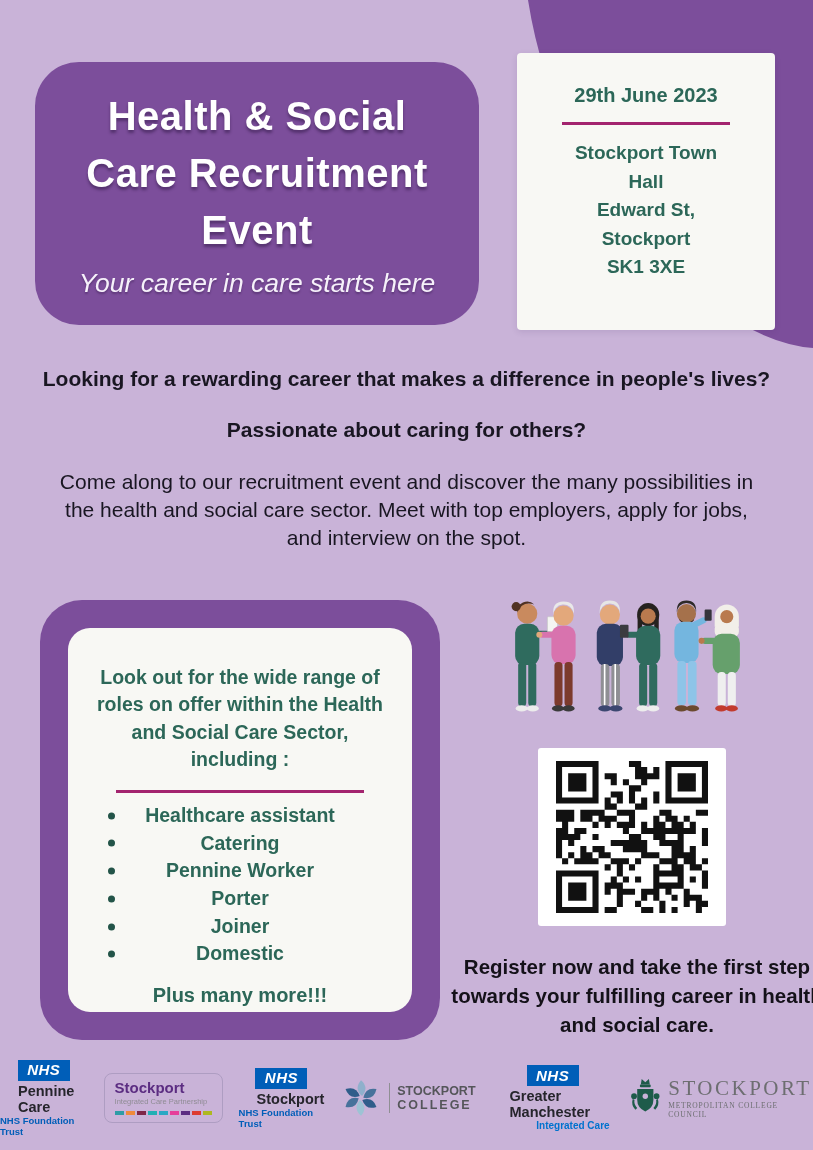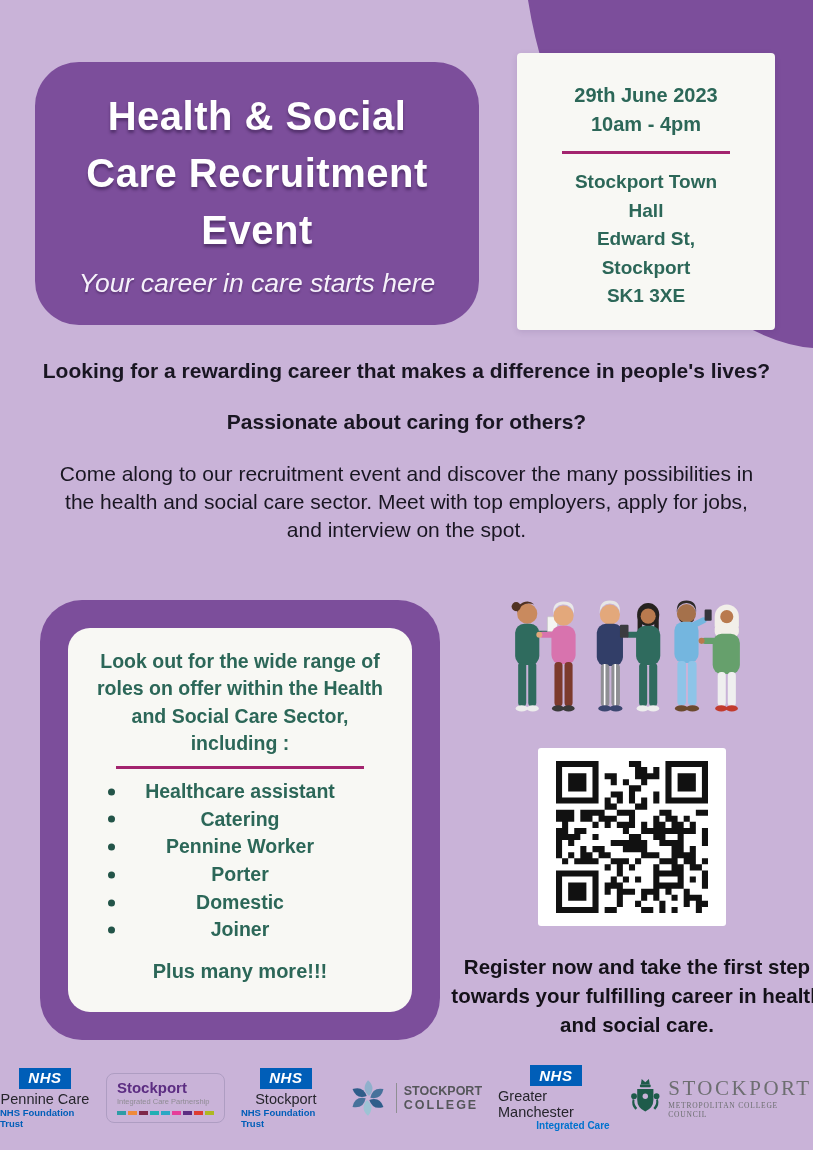--- a/index.html
+++ b/index.html
@@ -13,45 +13,45 @@
   .title-card .subtitle{margin:10px 0 0;color:#f6f1fa;font-size:26.5px;font-style:italic;font-weight:500;text-shadow:0 2px 2px rgba(35,15,55,.35);}
 
   
   .event-card{position:absolute;left:517px;top:53px;width:258px;height:277px;background:#F8F8F4;border-radius:4px;box-sizing:border-box;padding-top:28px;text-align:center;box-shadow:0 2px 6px rgba(60,30,90,.12);}
   .event-card .when{color:#2C6758;font-size:20px;font-weight:800;line-height:1.45;}
   .event-card hr{width:168px;border:none;border-top:3px solid #A3246E;margin:12px auto 14px;}
   .event-card .venue{width:176px;margin:0 auto;color:#2C6758;font-size:19px;font-weight:600;line-height:1.5;}
 
   
   .intro{position:absolute;top:357px;left:0;right:0;text-align:center;color:#191622;}
-  .intro .q{width:750px;margin:0 auto 23px;font-size:21px;font-weight:800;line-height:1.35;}
+  .intro .q{width:750px;margin:8px auto 23px;font-size:21px;font-weight:800;line-height:1.35;}
   .intro .body{width:700px;margin:0 auto;font-size:21px;font-weight:400;line-height:1.35;}
 
   
   .roles-outer{position:absolute;left:40px;top:600px;width:400px;height:440px;background:#7C4E9B;border-radius:42px;}
   .roles-inner{position:absolute;left:28px;top:28px;width:344px;height:384px;background:#F8F8F4;border-radius:22px;box-sizing:border-box;padding:20px 6px 0;text-align:center;}
-  .roles-inner h2{margin:0;color:#2C6758;font-size:19.5px;font-weight:800;line-height:1.41;}
+  .roles-inner h2{margin:16px;color:#2C6758;font-size:19.5px;font-weight:800;line-height:1.41;}
   .roles-inner h2 div{white-space:nowrap;}
   .roles-inner hr{width:248px;border:none;border-top:3px solid #A3246E;margin:8px auto 9px;}
   .roles-inner ul{list-style:none;margin:0;padding:0;}
   .roles-inner li{position:relative;color:#2C6758;font-size:19.5px;font-weight:600;line-height:1.42;}
   .roles-inner li .dot{position:absolute;left:34px;top:50%;transform:translateY(-50%);width:7px;height:7px;border-radius:50%;background:#235448;}
   .roles-inner .plus{margin:16px 0 0;color:#2C6758;font-size:20px;font-weight:800;}
 
   
   .people{position:absolute;left:497px;top:596px;}
   .qr-box{position:absolute;left:538px;top:748px;width:188px;height:178px;background:#fff;border-radius:3px;display:flex;align-items:center;justify-content:center;}
   .register{position:absolute;left:451px;top:952px;width:372px;margin:0;text-align:center;color:#141119;font-size:20.5px;font-weight:800;line-height:1.42;}
 
   
   .logos{position:absolute;left:0;top:1058px;width:813px;height:80px;display:flex;align-items:center;justify-content:center;gap:16px;}
   .logo{display:flex;flex-direction:column;align-items:center;}
   .nhs-box{width:52px;height:21px;background:#005EB8;border-radius:0;display:flex;align-items:center;justify-content:center;}
   .nhs-box span{color:#fff;font-size:15px;font-weight:800;font-style:italic;letter-spacing:.5px;padding-bottom:1px;}
-  .logo .org{margin-top:2px;color:#26252C;font-size:14.5px;font-weight:400;}
+  .logo .org{margin-top:2px;color:#26252C;font-size:14.5px;font-weight:700;padding-left:18px;}
   .logo .sub{color:#005EB8;font-size:9.5px;font-weight:700;}
   .logo-icp{border:1.5px solid #AE9DC2;border-radius:8px;padding:5px 10px 7px;display:flex;flex-direction:column;align-items:flex-start;}
   .logo-icp .t1{color:#5C2D82;font-size:15px;font-weight:800;}
   .logo-icp .t2{color:#8F8C94;font-size:7.5px;margin-top:1px;}
   .logo-icp .dashes{display:flex;gap:2px;margin-top:5px;}
   .logo-icp .dashes span{width:9px;height:3.5px;display:block;}
   .logo-college{flex-direction:row;gap:7px;align-items:center;}
   .logo-college .vr{width:1px;height:30px;background:#8f8f93;}
   .logo-college .txt{display:flex;flex-direction:column;align-items:flex-start;color:#55565A;font-weight:700;font-size:12.5px;line-height:1.15;}
   .logo-college .txt .c2{letter-spacing:2px;}
@@ -70,21 +70,20 @@
     <path d="M522 0 H813 V348 Q763 344 703 299 Q633 246 589 170 Q562 122 545 72 Q534 38 528 0 Z" fill="#7C4E9B"></path>
   </svg>
 
   <section class="title-card">
     <h1>Health &amp; Social Care Recruitment Event</h1>
     <p class="subtitle">Your career in care starts here</p>
   </section>
 
   <section class="event-card">
     <div class="when">29th June 2023</div>
-    <div class="when">10am - 4pm</div>
     <hr>
     <div class="venue">
       <div>Stockport Town Hall</div>
       <div>Edward St,</div>
       <div>Stockport</div>
       <div>SK1 3XE</div>
     </div>
   </section>
 
   <section class="intro">
@@ -100,22 +99,22 @@
         <div>roles on offer within the Health</div>
         <div>and Social Care Sector,</div>
         <div>including :</div>
       </h2>
       <hr>
       <ul>
         <li><span class="dot"></span><span>Healthcare assistant</span></li>
         <li><span class="dot"></span><span>Catering</span></li>
         <li><span class="dot"></span><span>Pennine Worker</span></li>
         <li><span class="dot"></span><span>Porter</span></li>
+        <li><span class="dot"></span><span>Joiner</span></li>
         <li><span class="dot"></span><span>Domestic</span></li>
-        <li><span class="dot"></span><span>Joiner</span></li>
       </ul>
       <p class="plus">Plus many more!!!</p>
     </div>
   </section>
 
   <svg class="people" width="258" height="126" viewBox="0 0 256 122">
 
     <g>
       <rect x="36" y="33" width="18" height="6" rx="3" fill="#2F6B5E"></rect>
       <circle cx="55" cy="36" r="3" fill="#C98A5E"></circle>

